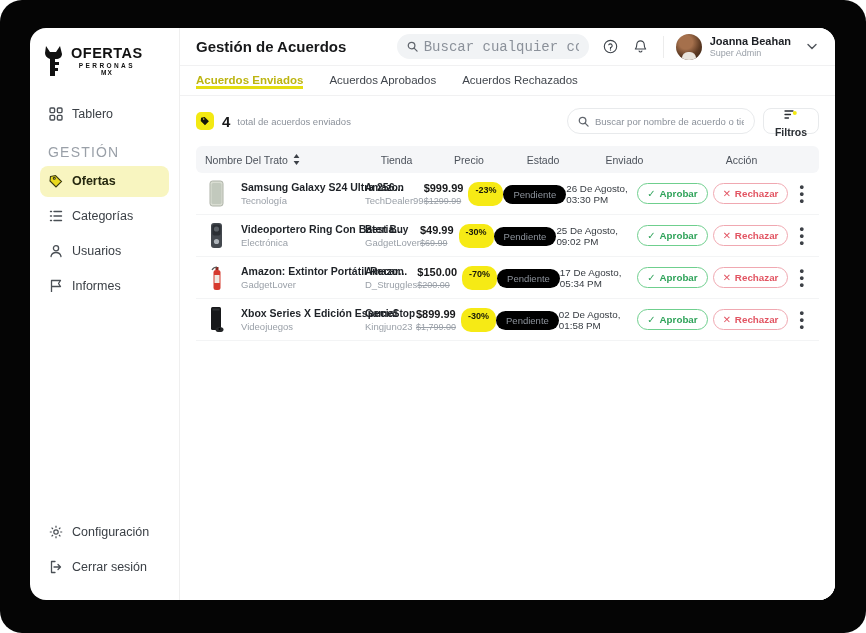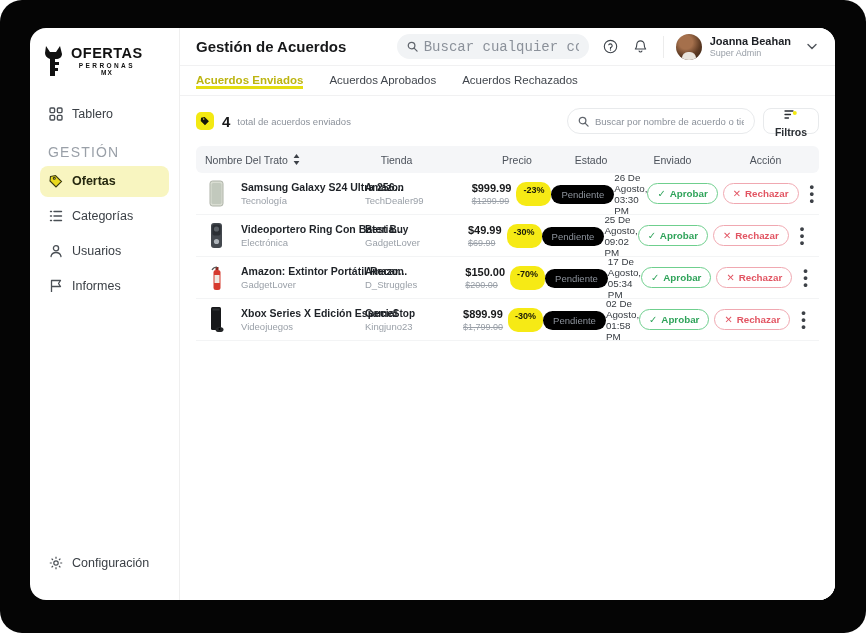--- a/index.html
+++ b/index.html
@@ -58,21 +58,21 @@
   .search-outline input { border:0; outline:0; font-size:9.5px; width:100%; color:#5b6168;
     font-family:"Liberation Sans","DejaVu Sans",sans-serif; }
   .search-outline input::placeholder { color:#8b919a; }
   .filters-btn { display:flex; align-items:center; gap:6px; border:1px solid #e8eaec; background:#fff;
     border-radius:8px; height:26px; padding:0 11px; font-size:10.5px; font-weight:600; color:#2a2e33; cursor:pointer;flex-direction:column; }
 
   .thead { display:flex; align-items:center; background:#f5f6f8; border-radius:6px; height:27px; padding:0 9px;
     font-size:10.5px; color:#4c525b;text-align:center; }
   .col-name { width:160px; display:flex; align-items:center; gap:5px; }
   .col-store { width:63px; }
-  .col-price { width:82px;margin-left:48px; }
+  .col-price { width:82px; }
   .col-status { width:66px; }
   .col-sent { width:97px; }
   .col-action { flex:1; }
   .trow { display:flex; align-items:center; height:42px; padding:0 9px; border-bottom:1px solid #f3f4f5; }
   .thumb { width:22px; margin-right:9px; flex:0 0 auto; display:flex; justify-content:center; }
   .cell-name { min-width:0; }
   .nm { font-size:10.5px; font-weight:700; color:#1e2227; white-space:nowrap; }
   .sub { font-size:9.5px; color:#9aa0a8; margin-top:2px; }
   .st { font-size:10px; font-weight:700; color:#1e2227; }
   .price-wrap { display:flex; gap:5px; }
@@ -166,20 +166,28 @@
 
     <div class="nav-item">
       <span class="ic">
         <svg class="icon" width="14" height="14" viewBox="0 0 14 14" stroke="#4a4f55" stroke-width="1.2" fill="none">
           <circle cx="7" cy="7" r="2.2"></circle>
               <path d="M7 .8v2M7 11.2v2M.8 7h2M11.2 7h2M2.6 2.6l1.4 1.4M10 10l1.4 1.4M11.4 2.6L10 4M4 10l-1.4 1.4"></path>
             </svg>
       </span>
       <span>Configuración</span>
     </div>
+    <div class="nav-item" style="margin-bottom:0">
+      <span class="ic">
+        <svg class="icon" width="14" height="14" viewBox="0 0 14 14" stroke="#4a4f55" stroke-width="1.3" fill="none">
+          <path d="M6 1.5H2.5v11H6M9 4.5L11.5 7 9 9.5M5 7h6.5" stroke-linecap="round" stroke-linejoin="round"></path>
+            </svg>
+      </span>
+      <span>Cerrar sesión</span>
+    </div>
   </aside>
 
   <section class="main">
 
     <div class="topbar">
       <div class="page-title">Gestión de Acuerdos</div>
 
       <div class="search-pill">
         <span>
           <svg class="icon" width="11" height="11" viewBox="0 0 12 12" stroke="#61666d" stroke-width="1.4" fill="none">

